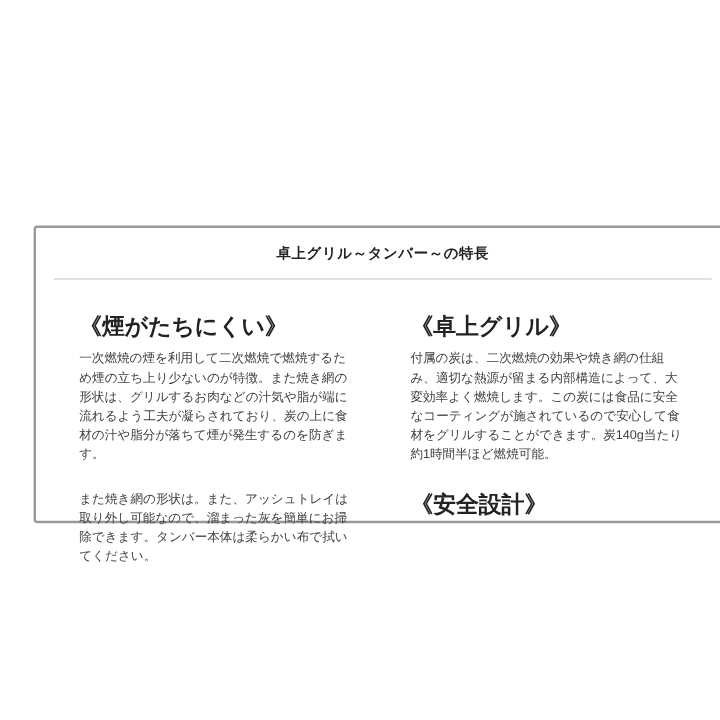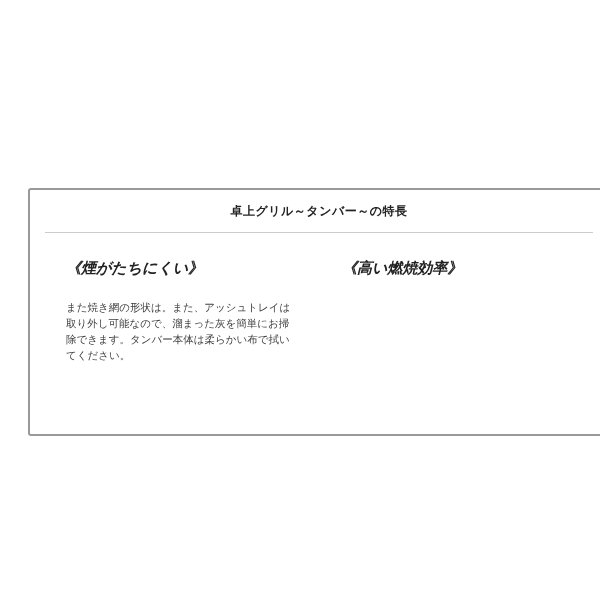--- a/index.html
+++ b/index.html
@@ -36,25 +36,24 @@
     margin: 0 15px;
   }
   .panel-content {
     display: grid;
     grid-template-columns: 1fr 1fr;
     column-gap: 16px;
     padding: 11px 16px 0 16px;
   }
   .section { margin-bottom: 21px; }
   .section-heading {
-    font-size: 15px;
+    font-size: 19px;
     font-weight: bold;
     color: #222222;
     margin-bottom: 6px;
-    font-style: italic;
   }
   .section-body {
     font-size: 10.5px;
     line-height: 16px;
     color: #404040;
     white-space: pre-line;
   }
 </style>
 </head>
 <body>
@@ -64,29 +63,32 @@
 
     <div class="panel-title">卓上グリル～タンバー～の特長</div>
 
     <div class="title-divider"></div>
 
     <div class="panel-content">
 
       <div class="column">
         <div class="section">
           <div class="section-heading">《煙がたちにくい》</div>
+          <div class="section-body">一次燃焼の煙を利用して二次燃焼で燃焼するため煙の立ち上り少ないのが特徴。また焼き網の形状は、グリルするお肉などの汁気や脂が端に流れるよう工夫が凝らされており、炭の上に食材の汁や脂分が落ちて煙が発生するのを防ぎます。</div>
         </div>
         <div class="section">
           <div class="section-body">また焼き網の形状は。また、アッシュトレイは取り外し可能なので、溜まった灰を簡単にお掃除できます。タンバー本体は柔らかい布で拭いてください。</div>
         </div>
       </div>
 
       <div class="column">
         <div class="section">
-          <div class="section-heading">《高い燃焼効率》</div>
+          <div class="section-heading">《卓上グリル》</div>
+          <div class="section-body">付属の炭は、二次燃焼の効果や焼き網の仕組み、適切な熱源が留まる内部構造によって、大変効率よく燃焼します。この炭には食品に安全なコーティングが施されているので安心して食材をグリルすることができます。炭140g当たり約1時間半ほど燃焼可能。</div>
         </div>
         <div class="section">
+          <div class="section-heading">《安全設計》</div>
         </div>
       </div>
 
     </div>
   </div>
 </div>
 
 </body></html>

